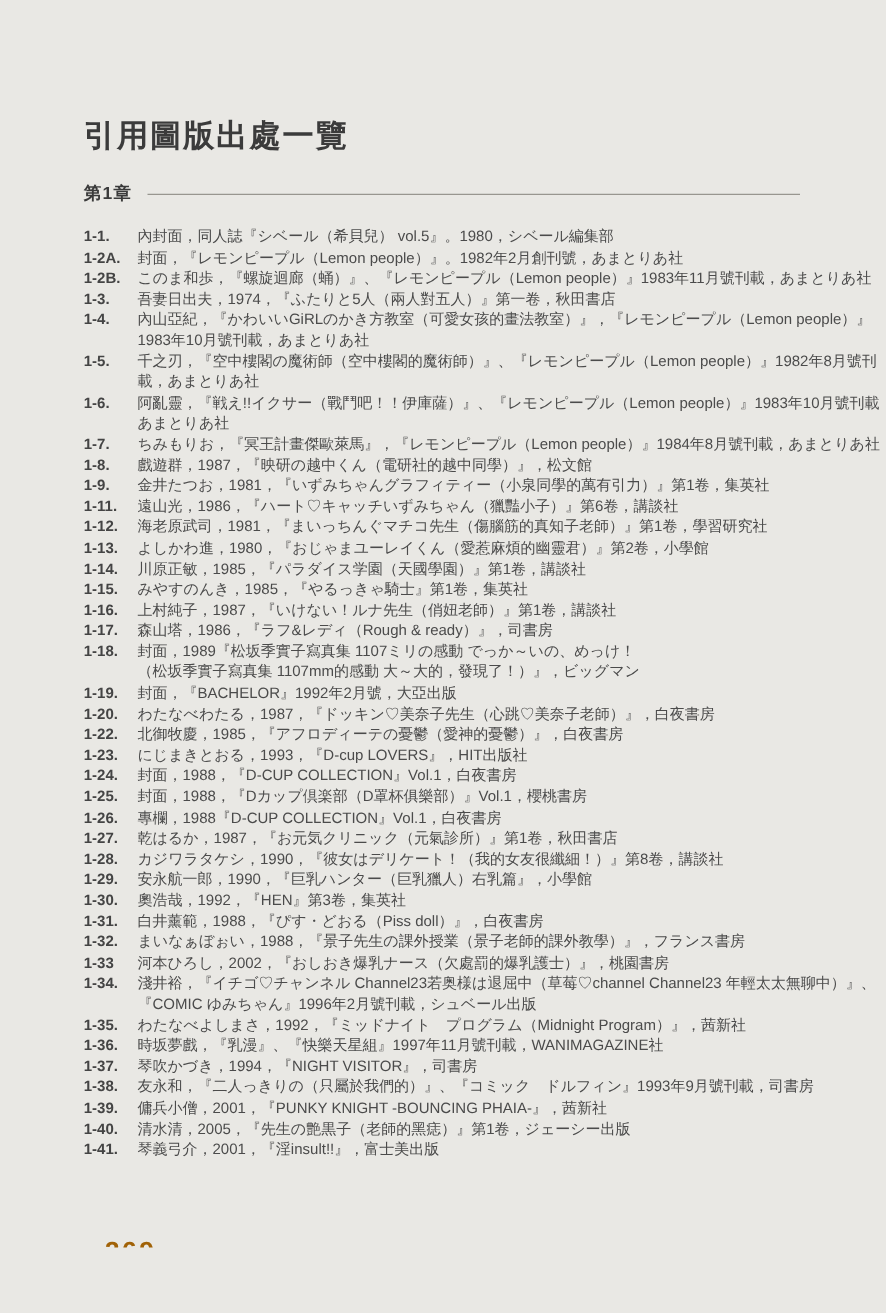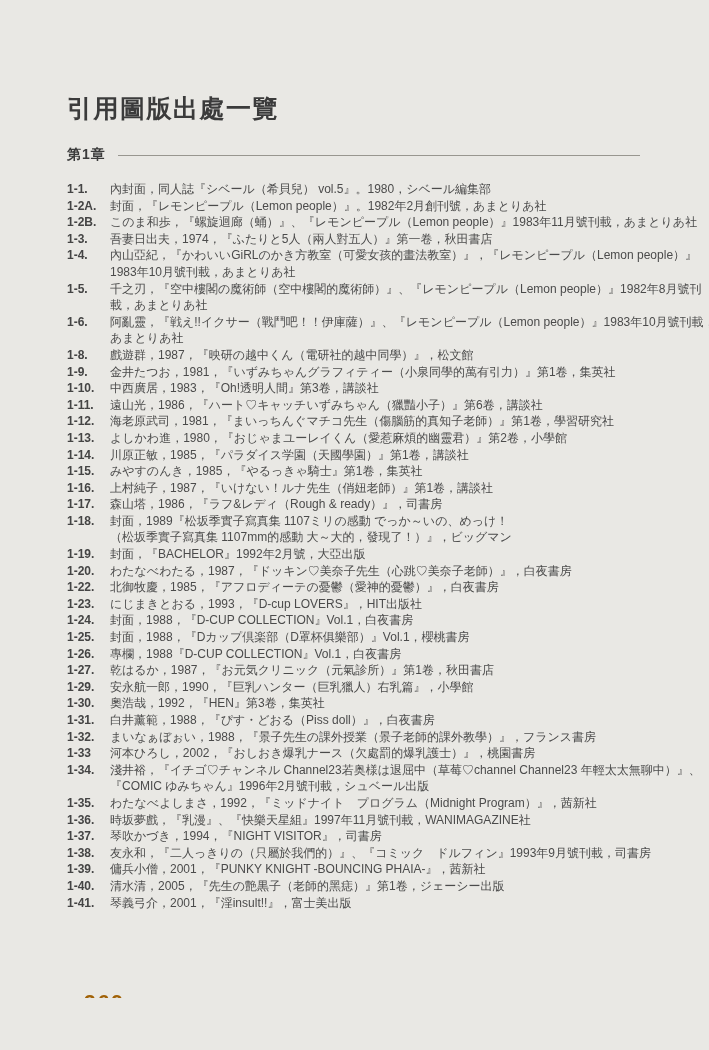--- a/index.html
+++ b/index.html
@@ -66,30 +66,30 @@
         <span class="no">1-5.</span>
         <span class="tx">千之刃，『空中樓閣の魔術師（空中樓閣的魔術師）』、『レモンピープル（Lemon people）』1982年8月號刊
 載，あまとりあ社</span>
       </div>
       <div class="entry">
         <span class="no">1-6.</span>
         <span class="tx">阿亂靈，『戦え!!イクサー（戰鬥吧！！伊庫薩）』、『レモンピープル（Lemon people）』1983年10月號刊載，
 あまとりあ社</span>
       </div>
       <div class="entry">
+        <span class="no">1-7.</span>
+        <span class="tx">ちみもりお，『冥王計畫傑歐萊馬』，『レモンピープル（Lemon people）』1984年8月號刊載，あまとりあ社</span>
+      </div>
+      <div class="entry">
         <span class="no">1-8.</span>
         <span class="tx">戲遊群，1987，『映研の越中くん（電研社的越中同學）』，松文館</span>
       </div>
       <div class="entry">
         <span class="no">1-9.</span>
         <span class="tx">金井たつお，1981，『いずみちゃんグラフィティー（小泉同學的萬有引力）』第1卷，集英社</span>
-      </div>
-      <div class="entry">
-        <span class="no">1-10.</span>
-        <span class="tx">中西廣居，1983，『Oh!透明人間』第3卷，講談社</span>
       </div>
       <div class="entry">
         <span class="no">1-11.</span>
         <span class="tx">遠山光，1986，『ハート♡キャッチいずみちゃん（獵豔小子）』第6卷，講談社</span>
       </div>
       <div class="entry">
         <span class="no">1-12.</span>
         <span class="tx">海老原武司，1981，『まいっちんぐマチコ先生（傷腦筋的真知子老師）』第1卷，學習研究社</span>
       </div>
       <div class="entry">
@@ -143,20 +143,24 @@
       </div>
       <div class="entry">
         <span class="no">1-26.</span>
         <span class="tx">專欄，1988『D-CUP COLLECTION』Vol.1，白夜書房</span>
       </div>
       <div class="entry">
         <span class="no">1-27.</span>
         <span class="tx">乾はるか，1987，『お元気クリニック（元氣診所）』第1卷，秋田書店</span>
       </div>
       <div class="entry">
+        <span class="no">1-28.</span>
+        <span class="tx">カジワラタケシ，1990，『彼女はデリケート！（我的女友很纖細！）』第8卷，講談社</span>
+      </div>
+      <div class="entry">
         <span class="no">1-29.</span>
         <span class="tx">安永航一郎，1990，『巨乳ハンター（巨乳獵人）右乳篇』，小學館</span>
       </div>
       <div class="entry">
         <span class="no">1-30.</span>
         <span class="tx">奧浩哉，1992，『HEN』第3卷，集英社</span>
       </div>
       <div class="entry">
         <span class="no">1-31.</span>
         <span class="tx">白井薰範，1988，『ぴす・どおる（Piss doll）』，白夜書房</span>

